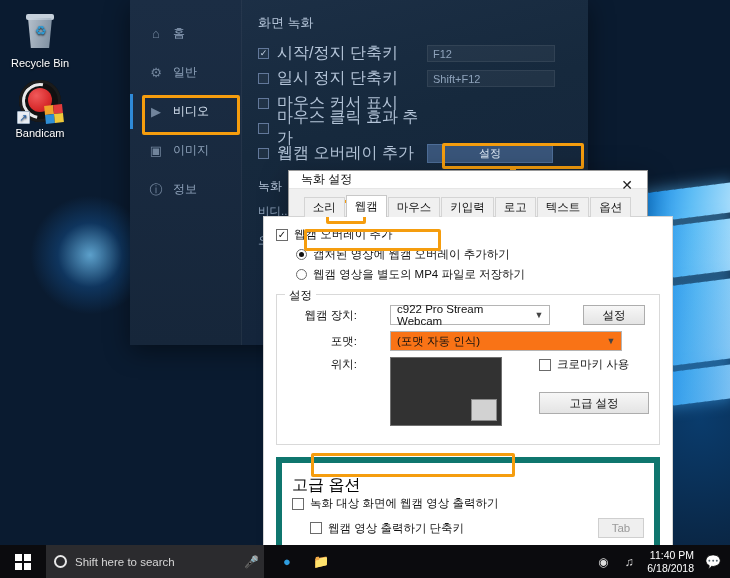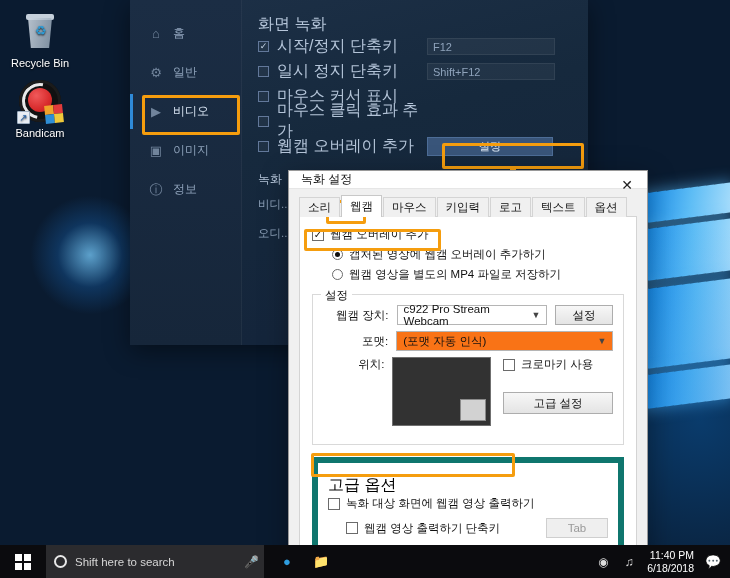--- a/index.html
+++ b/index.html
@@ -121,21 +121,21 @@
   .bw-side-item .sicon {
     width: 16px; height: 16px; opacity: .72; display: flex; align-items: center; justify-content: center;
     font-size: 13px; color: #93a7bf;
   }
   .bw-side-item.active { color: #d6e2f0; }
   .bw-side-item.active::before {
     content: ""; position: absolute; left: 0; top: 2px; bottom: 2px; width: 3px;
     background: #2f8ad8;
   }
   .bw-content { position: absolute; left: 112px; top: 0; right: 0; bottom: 0; padding: 14px 16px; }
-  .bw-sect-title { color: #b6c6da; font-size: 16px; margin-bottom: 0; }
+  .bw-sect-title { color: #b6c6da; font-size: 13px; margin-bottom: 10px; }
   .bw-row { display: flex; align-items: center; height: 22px; margin-bottom: 3px; }
   .bw-cb {
     width: 11px; height: 11px; border: 1px solid #62789a; background: rgba(255,255,255,0.04);
     margin-right: 8px; display:flex; align-items:center; justify-content:center;
     color: #c7d6e8; font-size: 9px; line-height: 9px;
   }
   .bw-label { color: #b4c4d8; font-size: 16px; flex: 0 0 auto; width: 150px; }
   .bw-key {
     width: 128px; height: 17px; background: rgba(255,255,255,0.05);
     border: 1px solid rgba(255,255,255,0.07);
@@ -179,21 +179,21 @@
   .dlg-title {
     height: 28px; background: #ffffff; display: flex; align-items: center;
     padding-left: 12px; font-size: 12px; color: #111; position: relative;
     border-bottom: 1px solid #e6e6e6;
   }
   .dlg-close {
     position: absolute; right: 0; top: 0; width: 40px; height: 28px;
     display:flex; align-items:center; justify-content:center;
     font-size: 14px; color: #222; line-height: 1;
   }
-  .dlg-body { flex: 1; padding: 6px 10px 0 10px; display: flex; flex-direction: column; }
+  .dlg-body { flex: 1; padding: 6px 10px 0 10px; display: flex; flex-direction: column; align-items: center; }
 
   .tabstrip { display: flex; align-items: flex-end; height: 22px; position: relative; z-index: 2; }
   .tab {
     height: 20px; padding: 0 8px; font-size: 11.5px; color: #111;
     background: #f0f0f0; border: 1px solid #d4d4d4; border-bottom: none;
     display: flex; align-items: center; margin-right: 1px;
   }
   .tab.sel { background: #fff; height: 22px; border-color: #c8c8c8; }
   .tabpanel {
     flex: 1; background: #fff; border: 1px solid #d4d4d4; margin-top: -1px;
@@ -209,21 +209,21 @@
   .rdo-row { display: flex; align-items: center; gap: 6px; font-size: 11.5px; color: #111; margin-left: 20px; margin-top: 5px; }
   .rdo { width: 11px; height: 11px; border: 1px solid #6b6b6b; border-radius: 50%; background:#fff;
          display:flex; align-items:center; justify-content:center; }
   .rdo .dot { width: 5px; height: 5px; border-radius: 50%; background: #111; }
 
   .group { border: 1px solid #d9d9d9; margin-top: 12px; padding: 10px 10px 12px 10px; position: relative; }
   .group > .gtitle {
     position: absolute; top: -7px; left: 8px; background: #fff; padding: 0 4px;
     font-size: 11.5px; color: #111;
   }
-  .frow { display: flex; align-items: center; margin-bottom: 6px; }
+  .frow { display: flex; align-items: center; margin-bottom: 6px; gap: 25px; }
   .flabel { width: 70px; text-align: right; font-size: 11.5px; color: #111; margin-right: 8px; }
   .combo {
     height: 20px; border: 1px solid #b5b5b5; background: #fff;
     font-size: 11.5px; color: #111; display:flex; align-items:center;
     padding: 0 2px 0 6px; position: relative;
   }
   .combo .cv { flex:1; }
   .combo .carat { width: 16px; text-align: center; color: #444; font-size: 9px; }
   .btn {
     border: 1px solid #adadad; background: linear-gradient(180deg,#f7f7f7 0%, #e4e4e4 100%);
@@ -235,21 +235,21 @@
   }
   .pv-box {
     position:absolute; right: 4px; bottom: 4px; width: 26px; height: 22px;
     background: #d2d2d2; border: 1px solid #8a8a8a;
     background-image: radial-gradient(circle, #a9a9a9 0.6px, transparent 0.7px);
     background-size: 4px 4px;
   }
 
   .adv-group { border: 6px solid #0f766e; margin-top: 12px; padding: 12px 10px 10px 10px; position: relative; }
   .btn-tab {
-    width: 62px; height: 20px; border: 1px solid #cfcfcf; background: #efefef;
+    width: 46px; height: 20px; border: 1px solid #cfcfcf; background: #efefef;
     font-size: 11.5px; color: #9a9a9a; display:flex; align-items:center; justify-content:center;
   }
 
   .dlg-footer {
     height: 46px; display: flex; align-items: center; justify-content: flex-end;
     gap: 10px; padding: 0 12px; border-top: 1px solid #dcdcdc; background: #f0f0f0;
   }
   .btn-ok {
     width: 66px; height: 24px; border: 1px solid #0078d7; background: #f0f0f0;
     font-size: 11.5px; color: #111; display:flex; align-items:center; justify-content:center;

